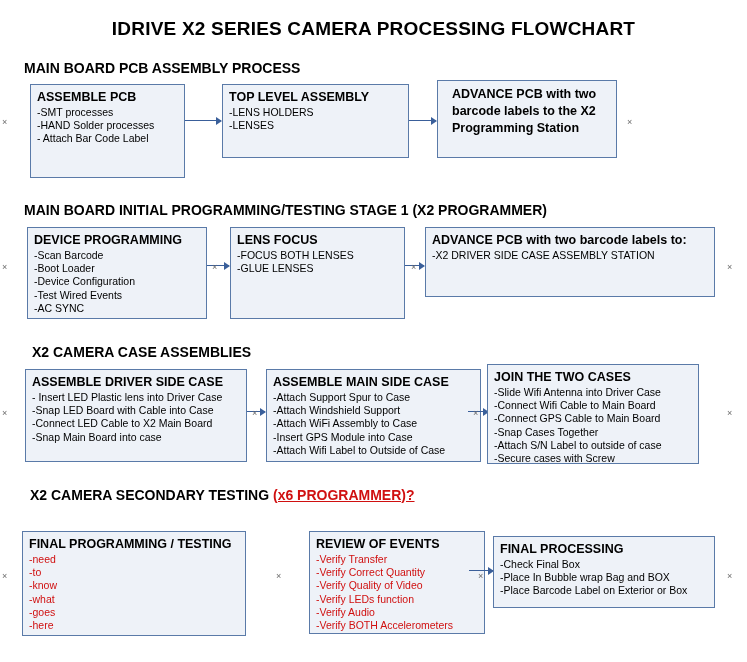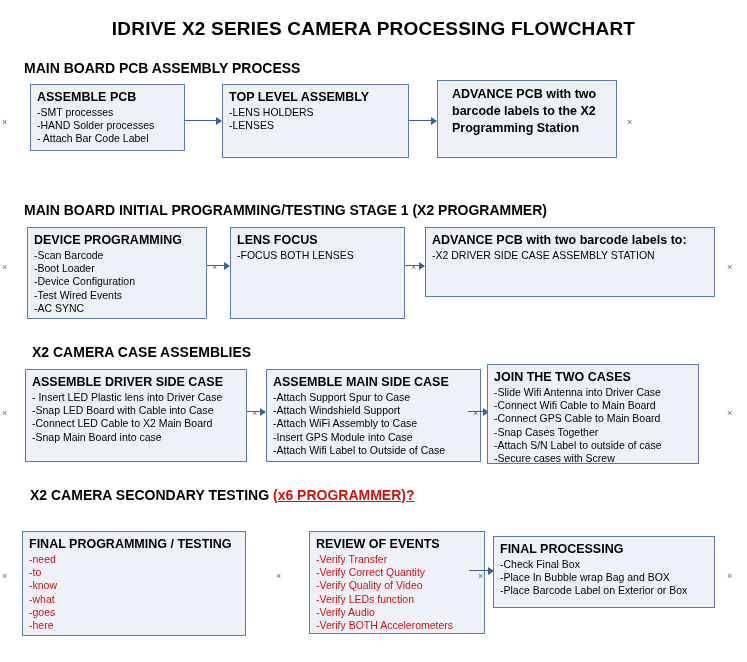--- a/index.html
+++ b/index.html
@@ -86,21 +86,21 @@
 </style>
 </head>
 <body>
 
 <div id="canvas">
 
   <div class="title">IDRIVE X2  SERIES CAMERA PROCESSING FLOWCHART</div>
 
   <div class="section-head" style="left:24px; top:60px;">MAIN BOARD PCB ASSEMBLY PROCESS</div>
 
-  <div class="box" style="left:30px; top:84px; width:155px; height:67px;">
+  <div class="box" style="left:30px; top:84px; width:155px; height:94px;">
     <div class="bt">ASSEMBLE PCB</div>
     <div class="bl">-SMT processes</div>
     <div class="bl">-HAND Solder processes</div>
     <div class="bl">- Attach Bar Code Label</div>
   </div>
 
   <div class="arrow" style="left:185px; top:120px; width:36px;"></div>
 
   <div class="box" style="left:222px; top:84px; width:187px; height:74px;">
     <div class="bt">TOP LEVEL ASSEMBLY</div>
@@ -123,20 +123,21 @@
     <div class="bl">-Device Configuration</div>
     <div class="bl">-Test Wired Events</div>
     <div class="bl">-AC SYNC</div>
   </div>
 
   <div class="arrow" style="left:207px; top:265px; width:22px;"></div>
 
   <div class="box" style="left:230px; top:227px; width:175px; height:92px;">
     <div class="bt">LENS FOCUS</div>
     <div class="bl">-FOCUS BOTH LENSES</div>
+    <div class="bl">-GLUE LENSES</div>
   </div>
 
   <div class="arrow" style="left:405px; top:265px; width:19px;"></div>
 
   <div class="box" style="left:425px; top:227px; width:290px; height:70px;">
     <div class="bt">ADVANCE PCB with two barcode labels to:</div>
     <div class="bl">-X2 DRIVER  SIDE  CASE  ASSEMBLY STATION</div>
   </div>
 
   <div class="section-head" style="left:32px; top:344px;">X2 CAMERA CASE ASSEMBLIES</div>

